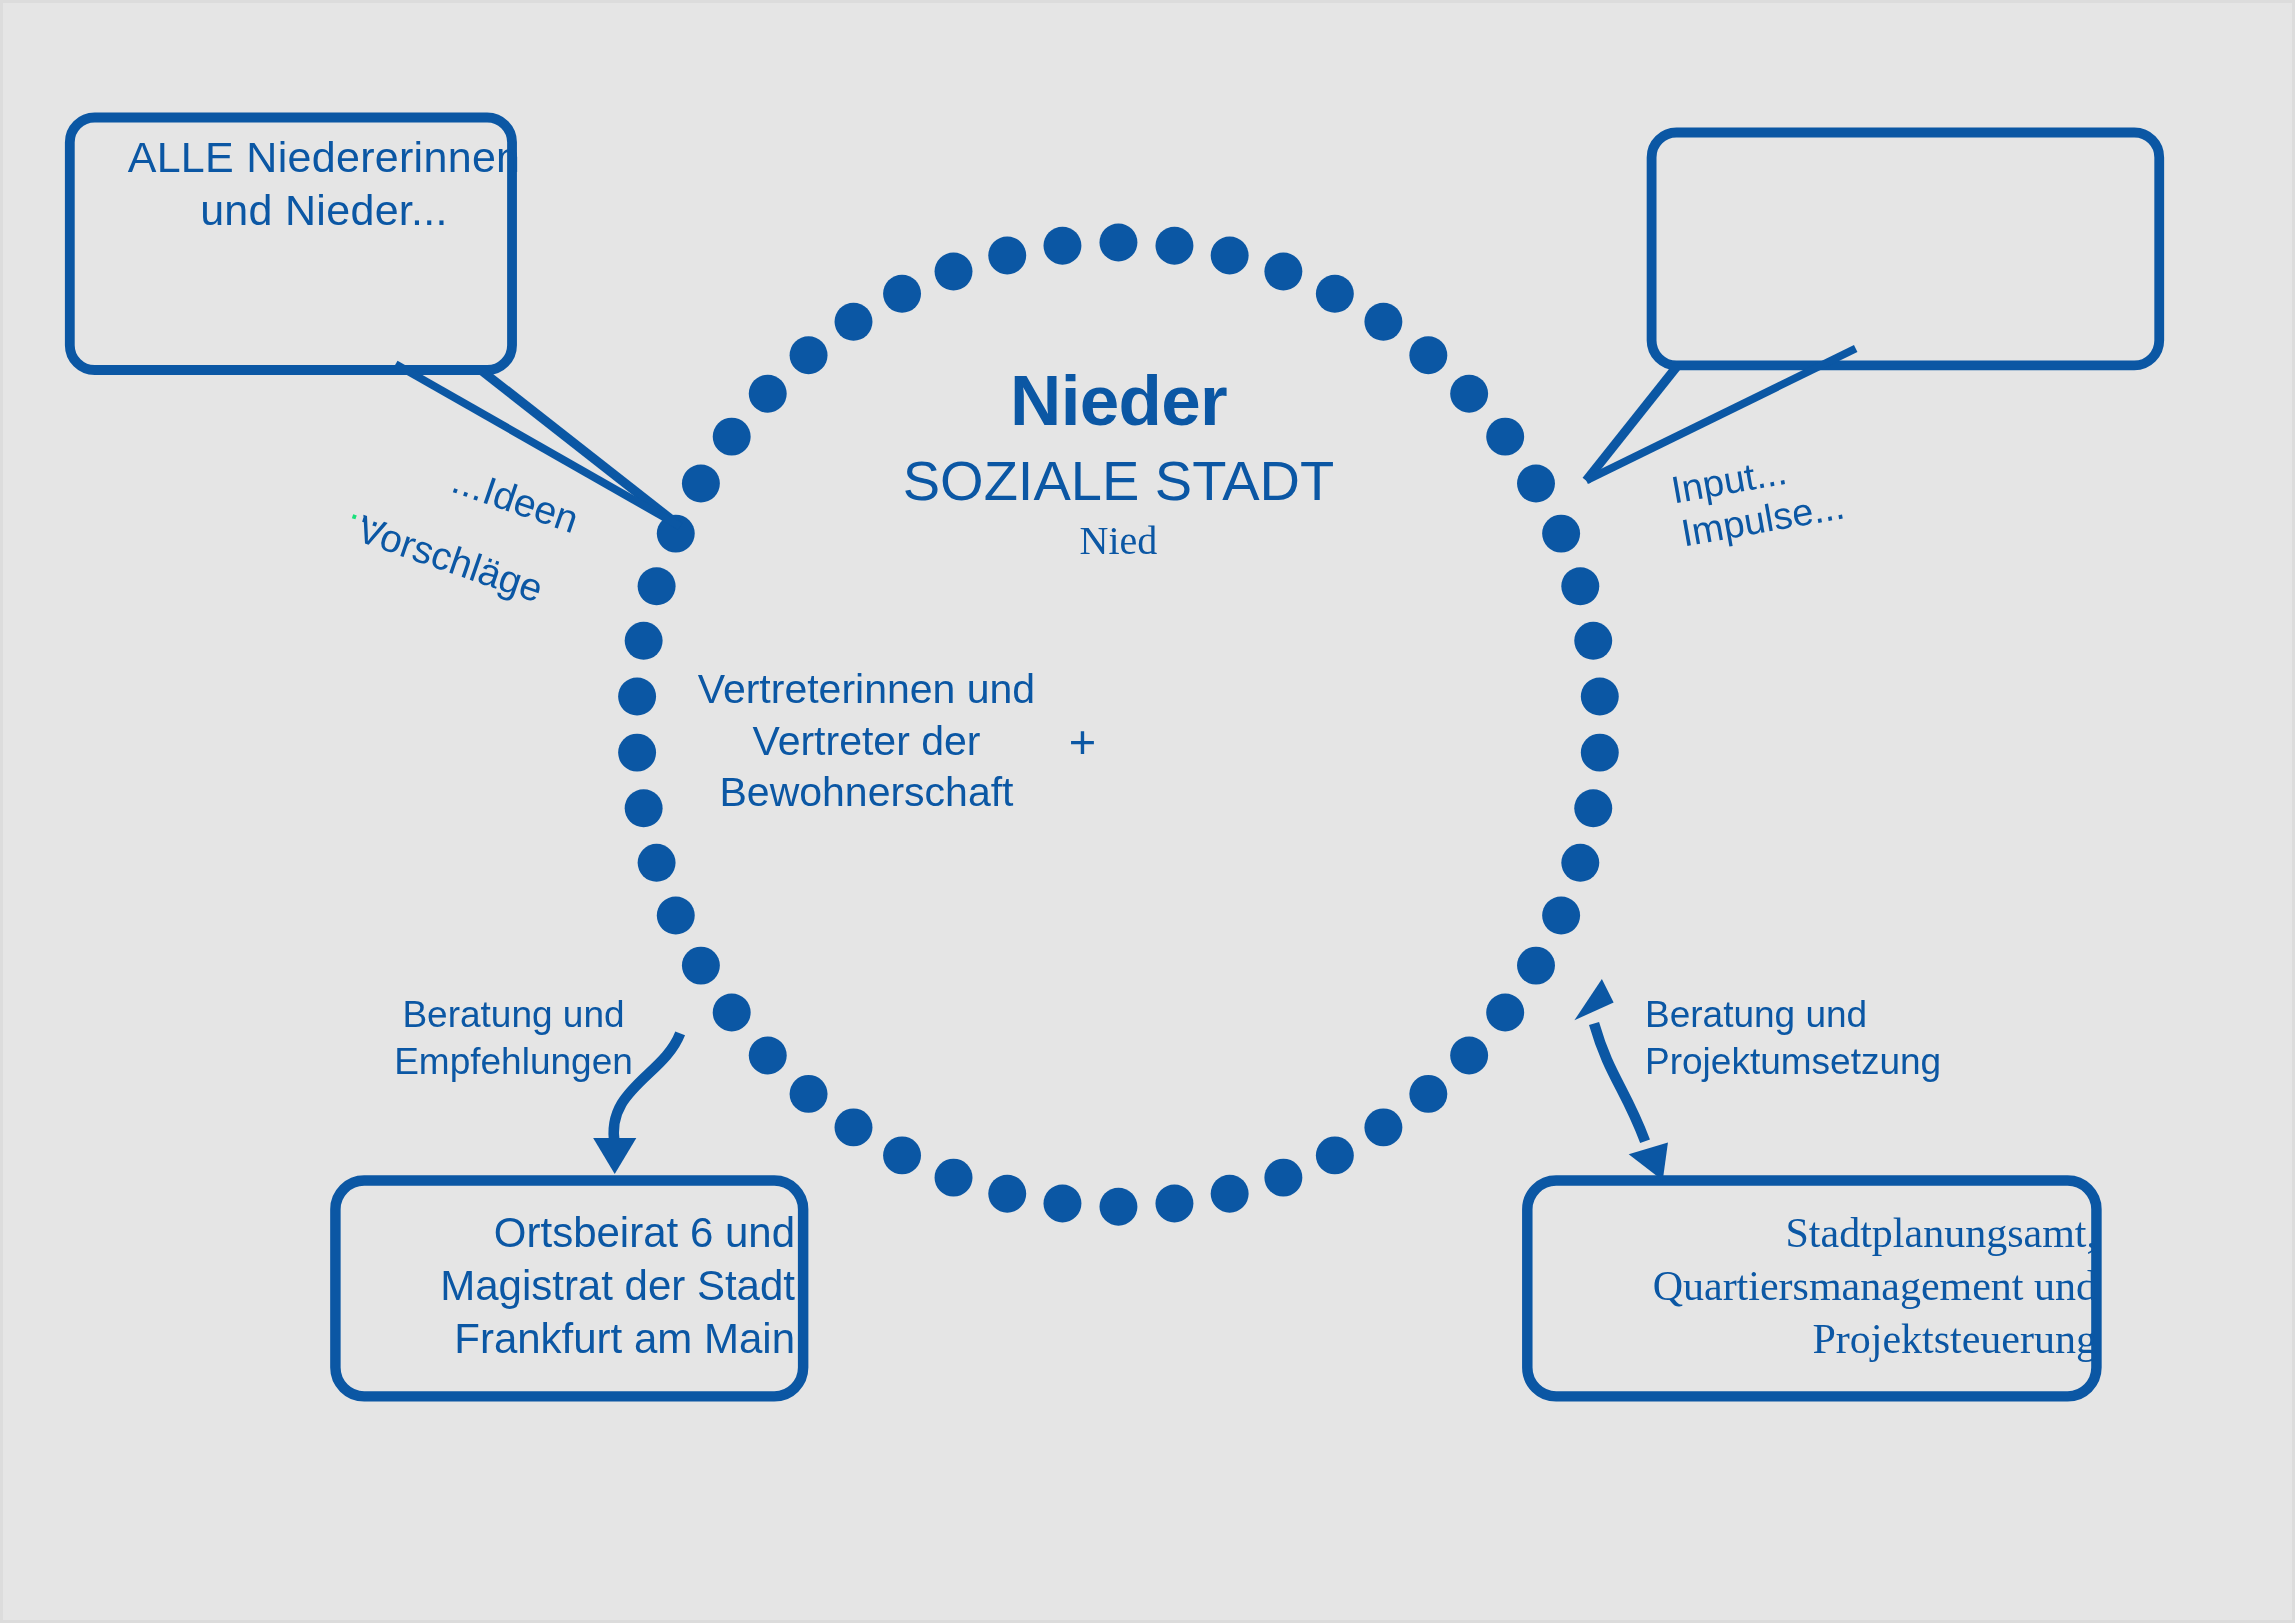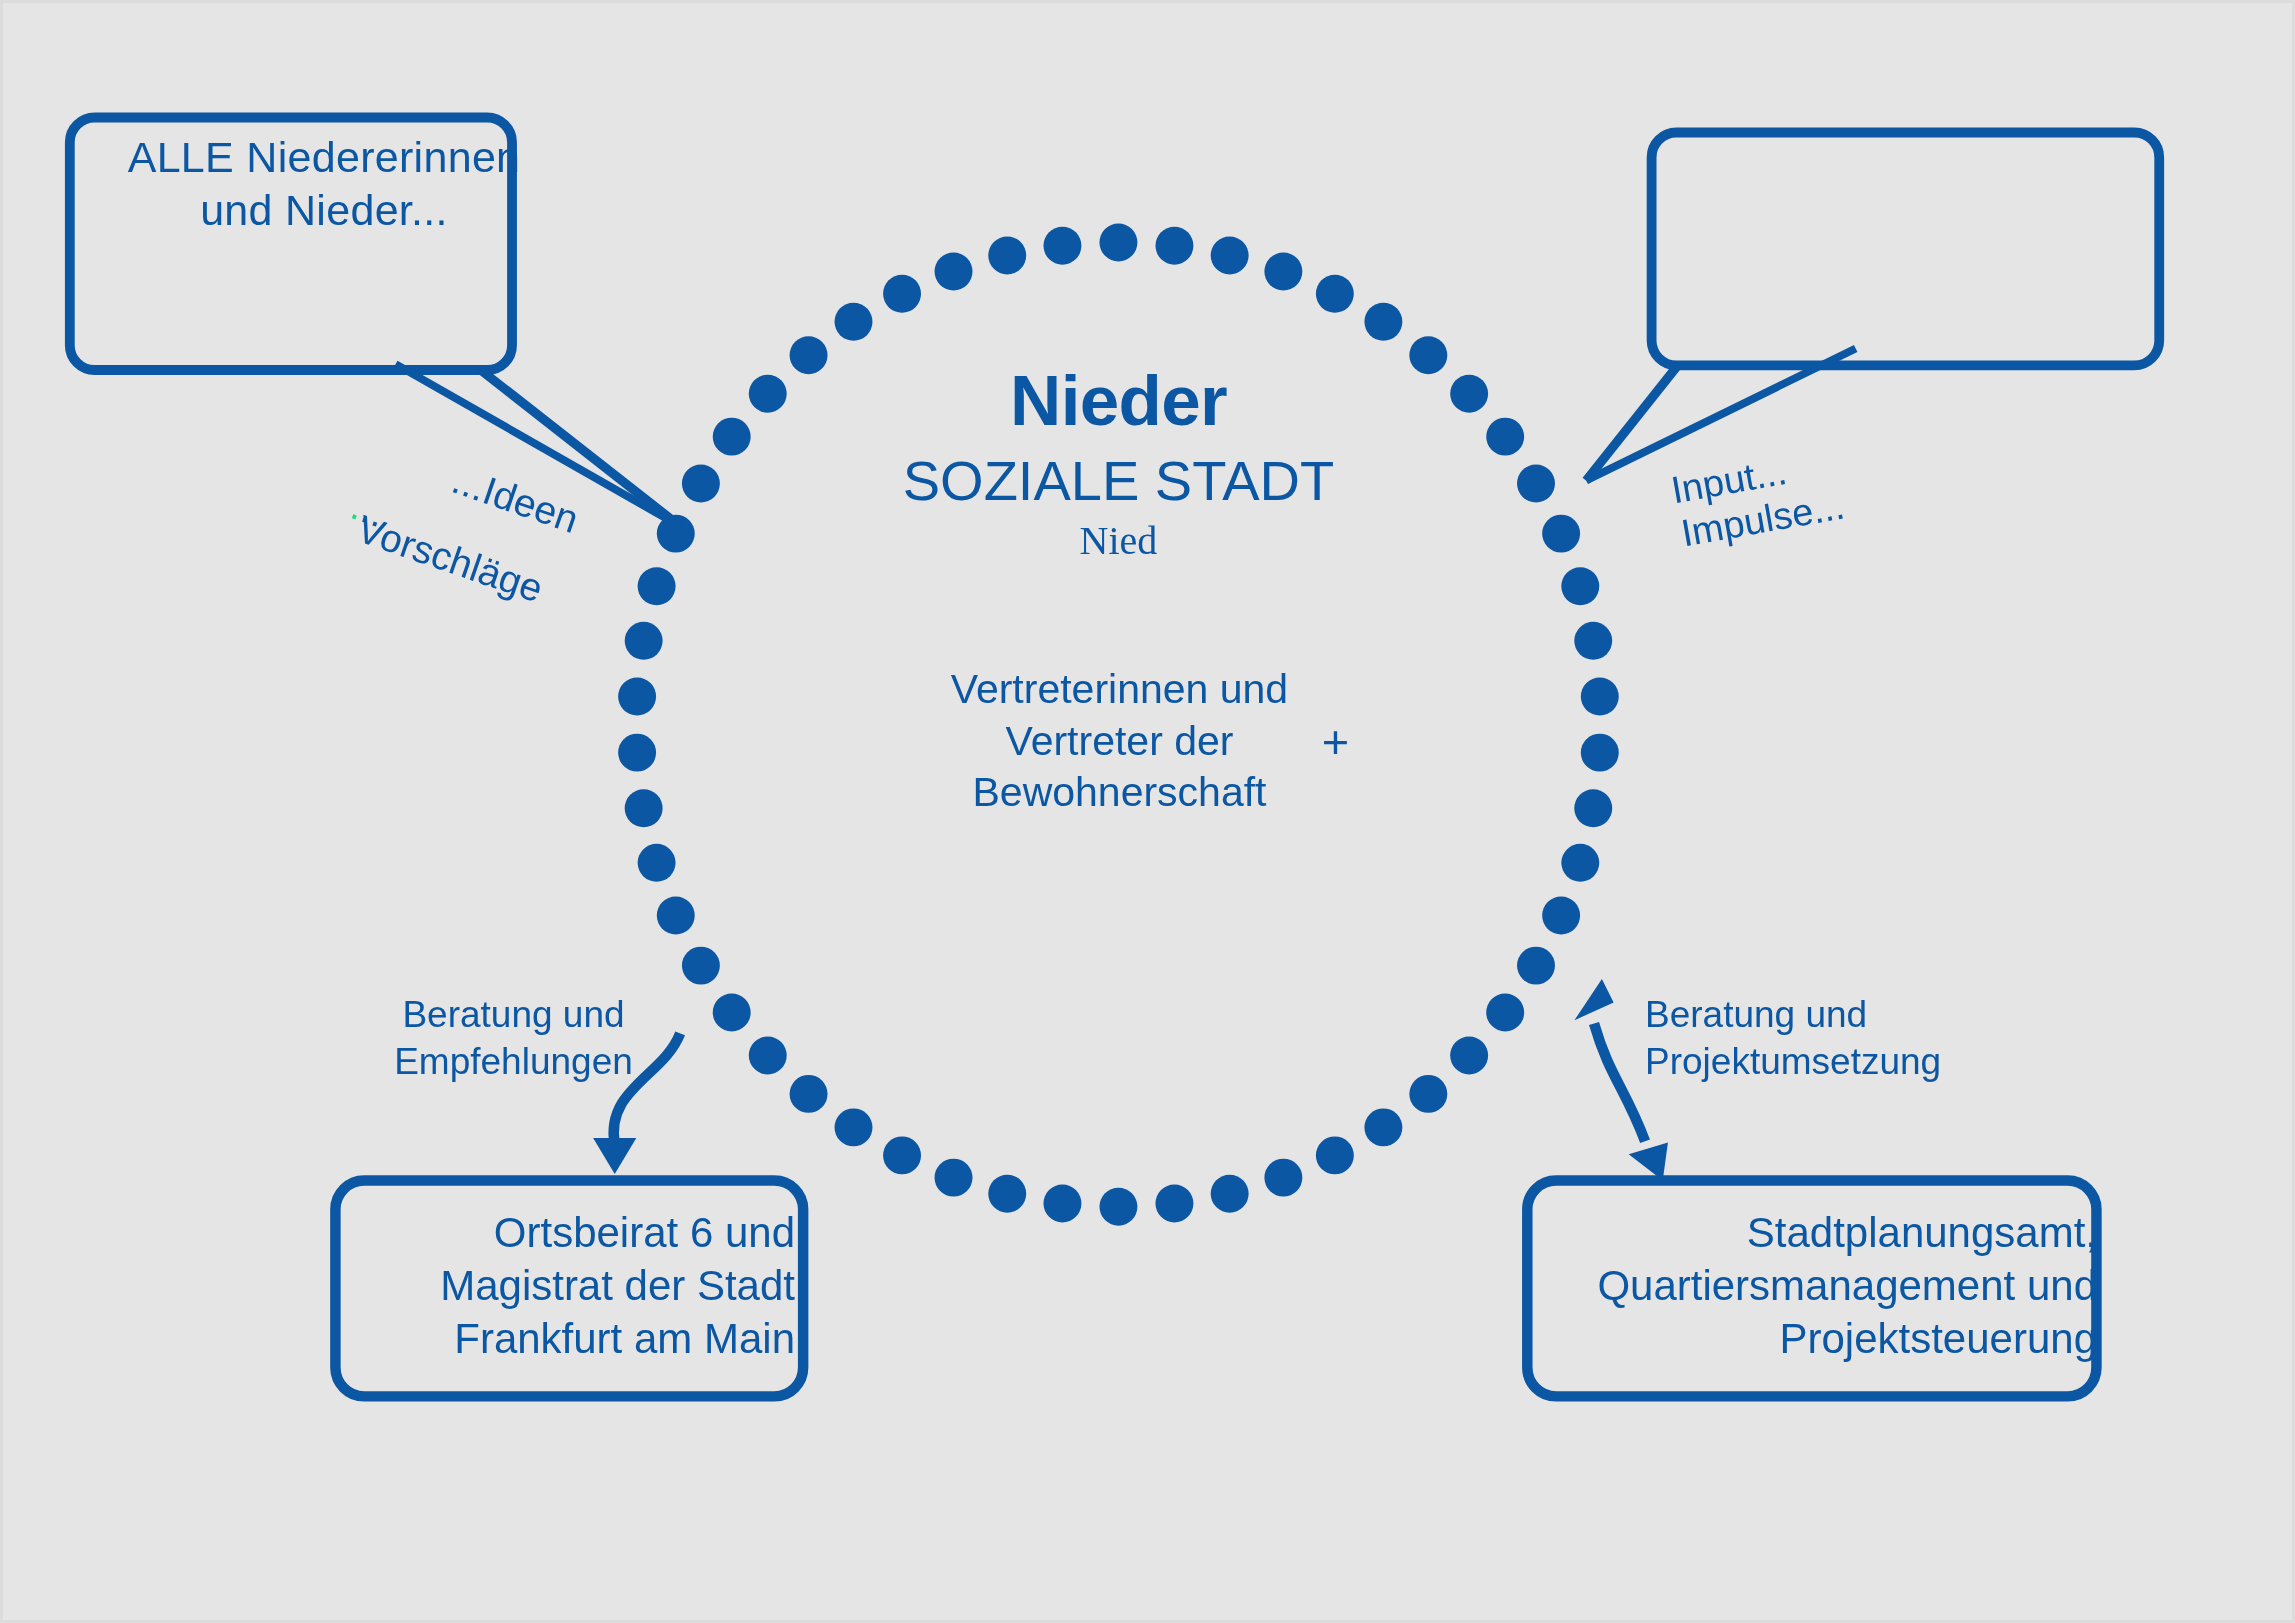--- a/index.html
+++ b/index.html
@@ -60,25 +60,24 @@
     margin-top: 7px;
   }
   #center-title .t3 {
     font-size: 40px;
     display: block;
     margin-top: 4px;
     font-family: Liberation Serif, serif;
   }
   #center-cols {
     position: absolute;
-    left: 727px; top: 661px;
+    left: 690px; top: 661px;
     width: 864px;
     display: flex;
     align-items: center;
-    justify-content: center;
   }
   .col {
     width: 347px;
     text-align: center;
     font-size: 41px;
     line-height: 1.26;
   }
   #plus-sign {
     width: 85px;
     text-align: center;
@@ -142,21 +141,21 @@
   }
 
   
   .box-text {
     position: absolute;
     text-align: right;
     font-size: 42px;
     line-height: 1.26;
   }
   #box-bl-text { left: 340px; top: 1204px; width: 452px; }
-  #box-br-text { left: 1531px; top: 1204px; width: 563px; }
+  #box-br-text { left: 1531px; top: 1204px; width: 563px; font-family: Liberation Serif, serif; }
 </style>
 </head>
 <body>
 
 <div id="stage">
 
   <svg id="svg-layer" viewBox="0 0 3508 2481">
 
     <g id="dot-circle">
         <circle cx="1705.0" cy="366.0" r="29" fill="#0b57a4"></circle>

